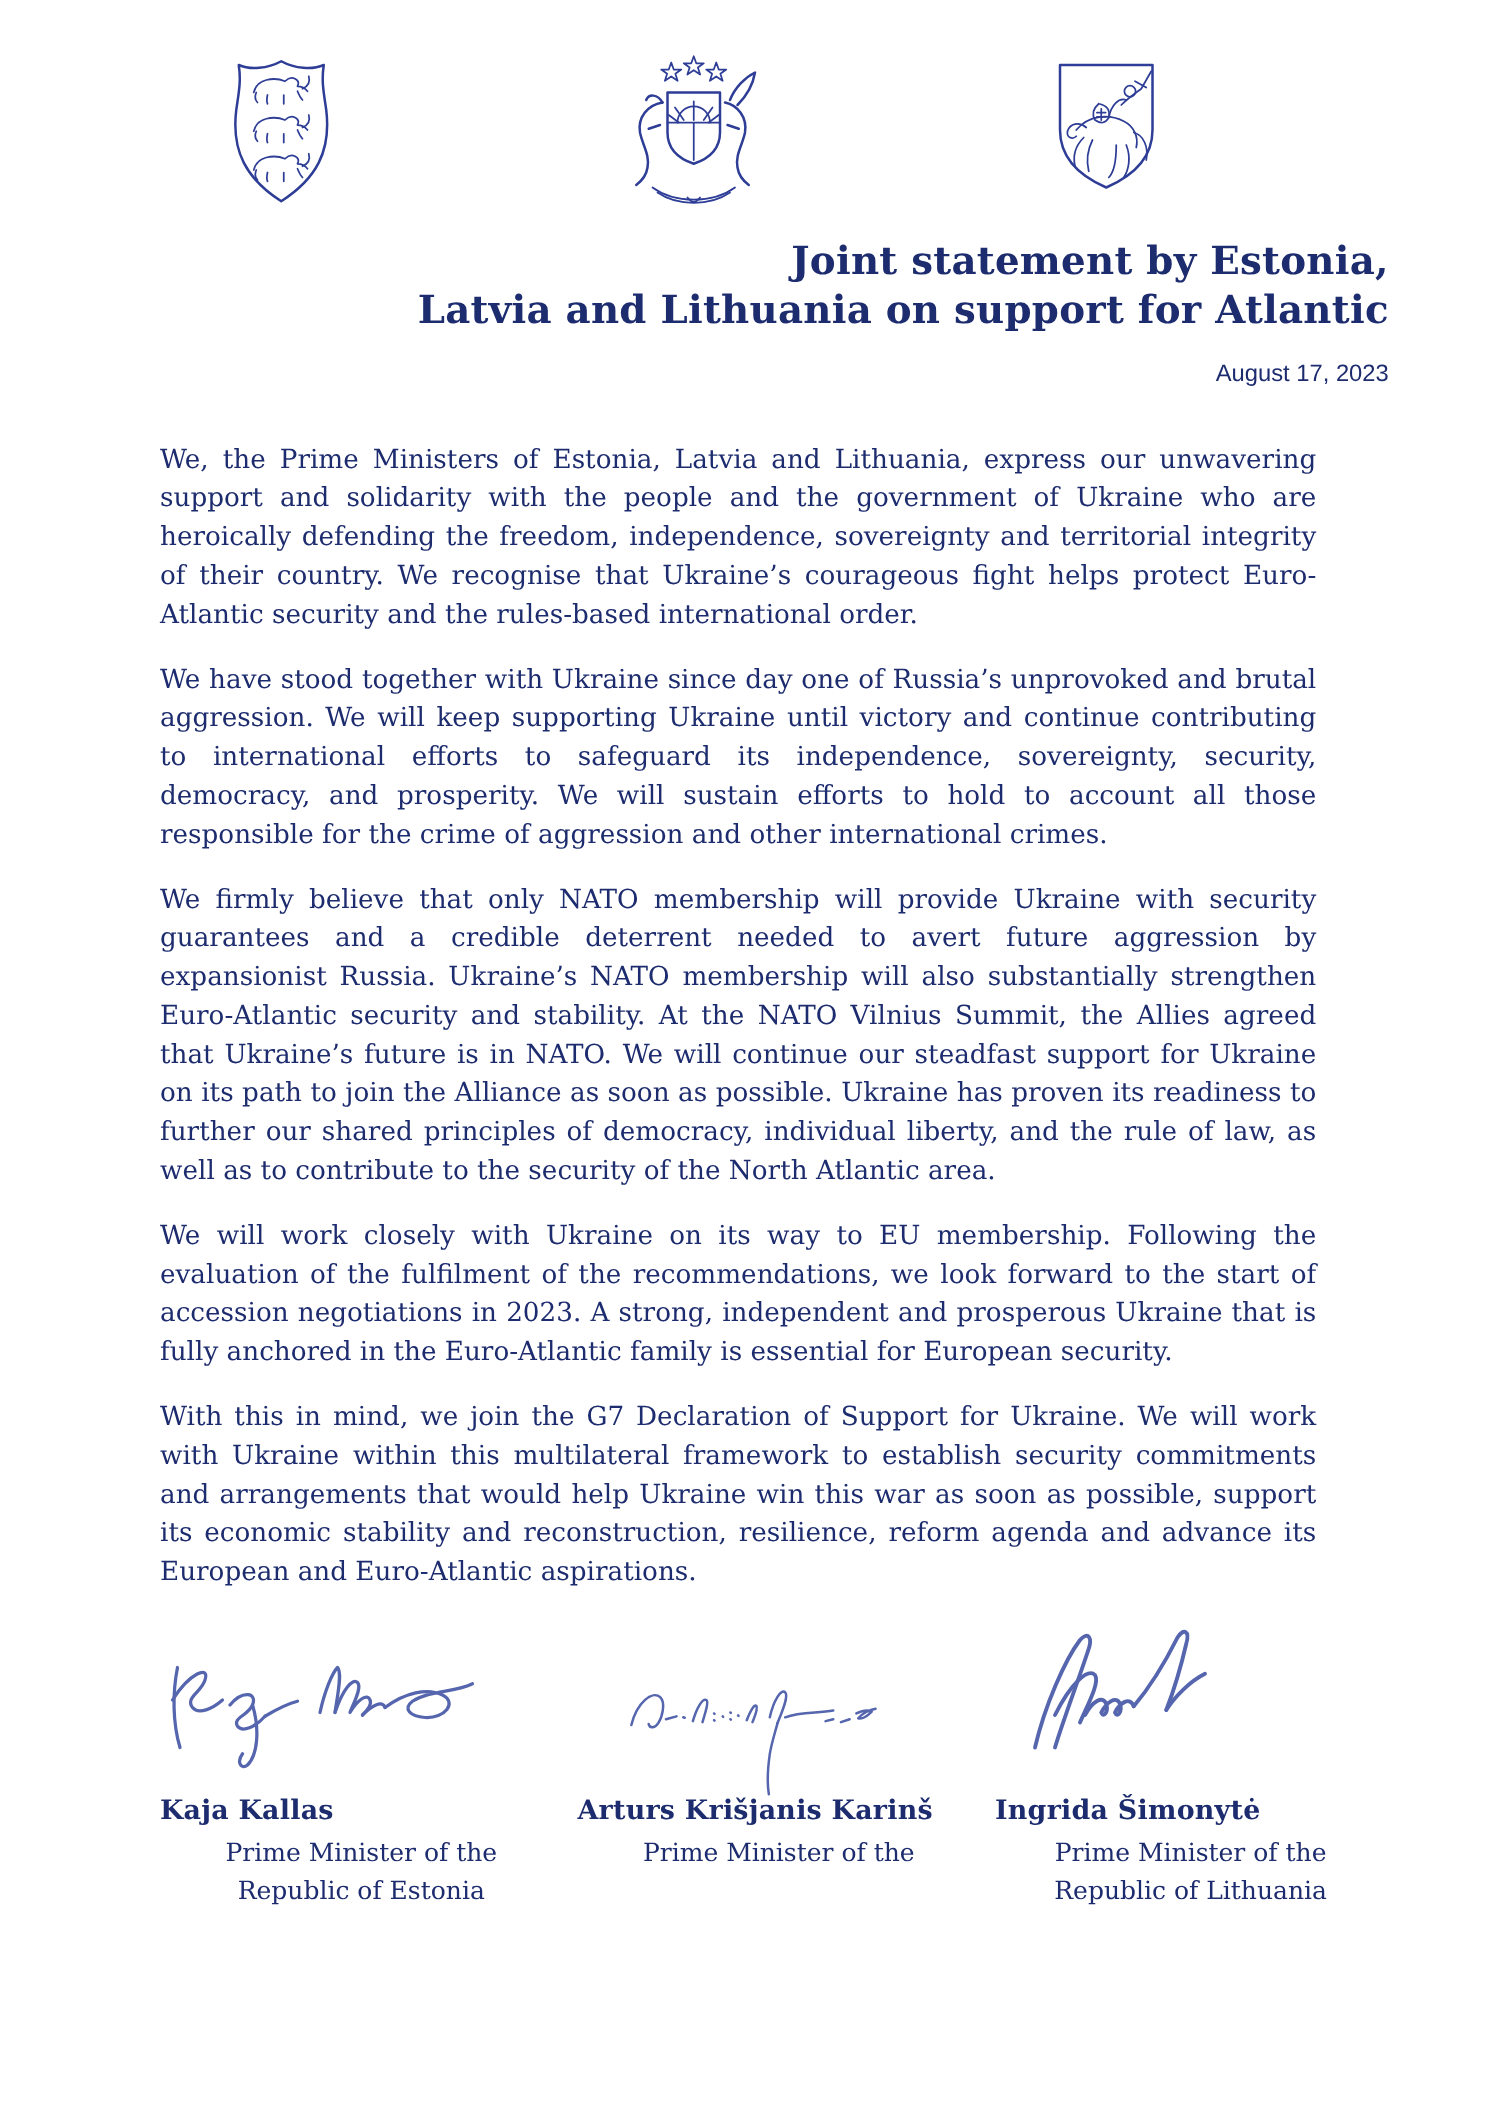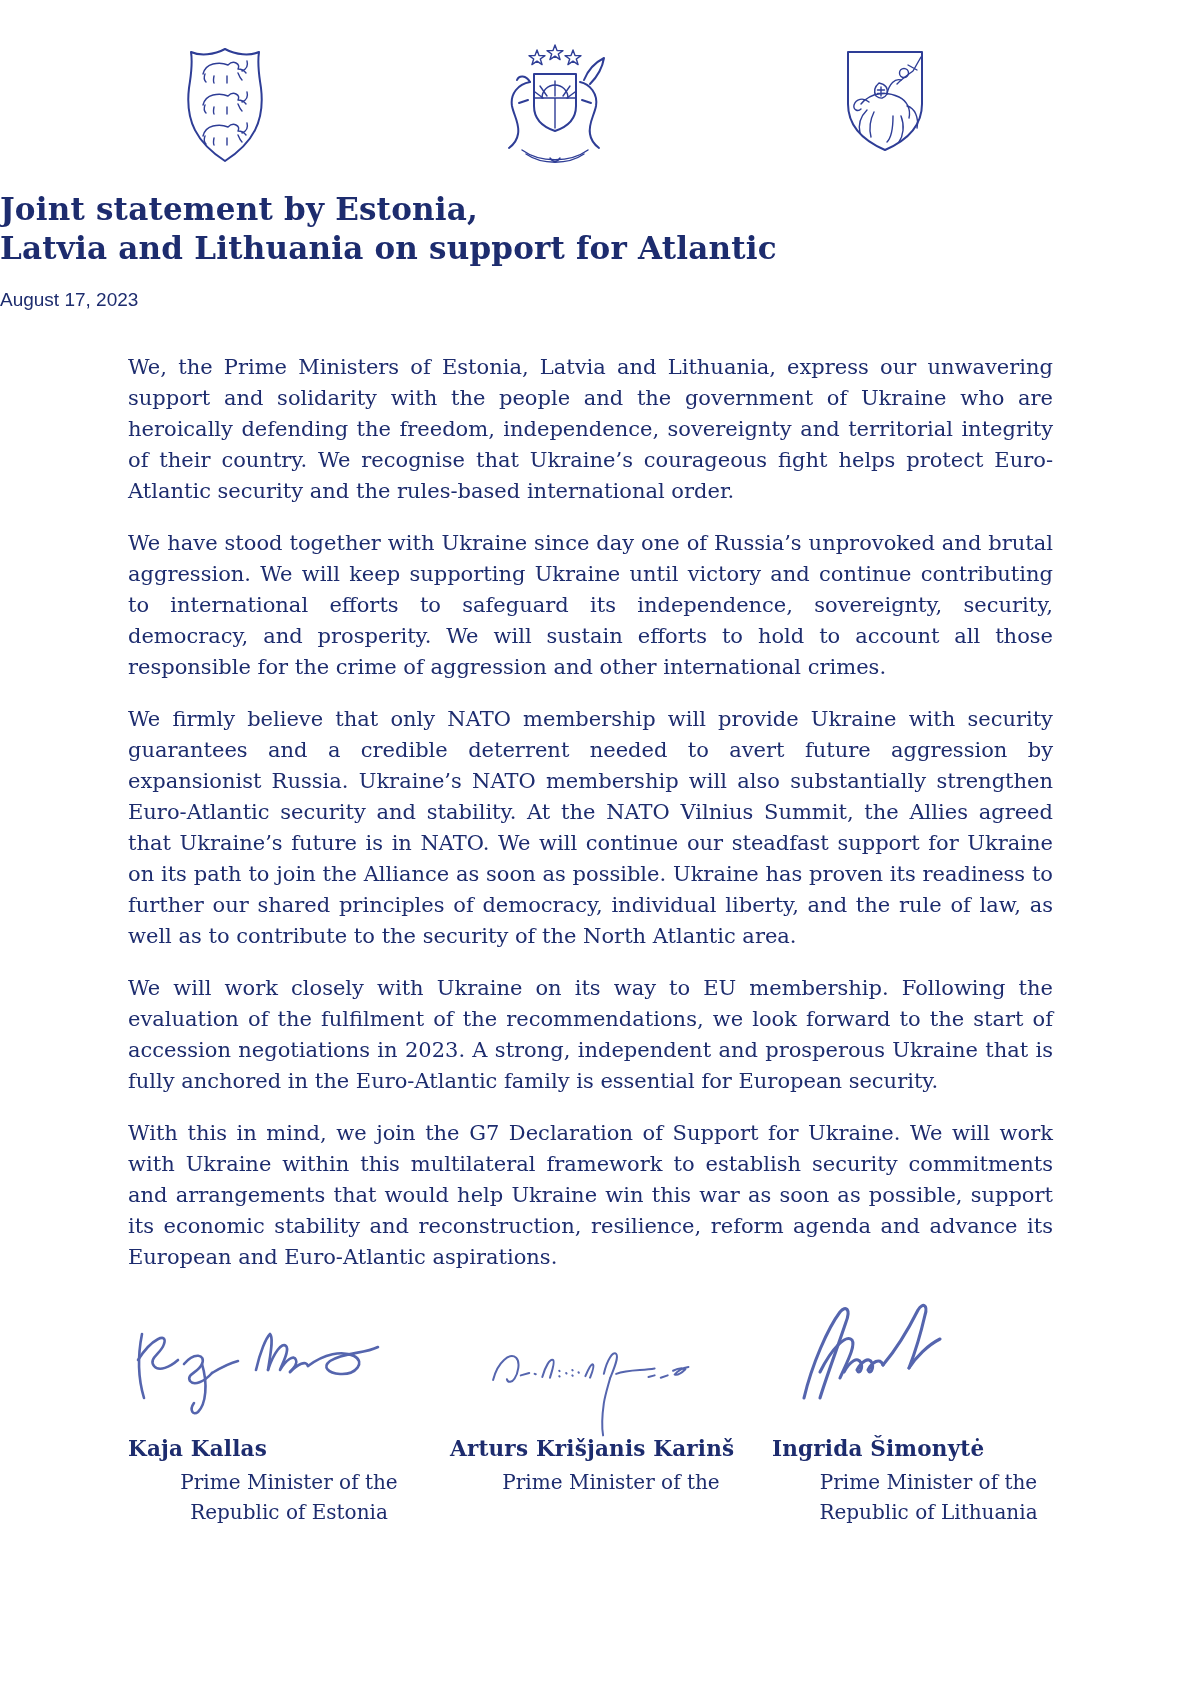--- a/index.html
+++ b/index.html
@@ -27,30 +27,30 @@
   .emblem{position:absolute;top:0;color:var(--emblem);}
   .emblem svg{display:block;width:100%;height:100%;}
   .emblem-ee{left:183px;width:84px;height:122px;}
   .emblem-lv{left:484px;width:142px;height:124px;}
   .emblem-lt{left:843px;top:4px;width:84px;height:106px;}
   .emb-stroke{fill:none;stroke:currentColor;stroke-width:2;stroke-linecap:round;stroke-linejoin:round;}
   .emb-thin{fill:none;stroke:currentColor;stroke-width:1.4;stroke-linecap:round;stroke-linejoin:round;}
   
   .title{
     padding-right:80px;
-    text-align:left;
+    text-align:right;
     font-size:31px;
     line-height:39px;
     font-weight:bold;
     letter-spacing:0.2px;
   }
   .date{
     margin-top:17px;
     padding-right:80px;
-    text-align:left;
+    text-align:right;
     font-family:"Liberation Sans", sans-serif;
     font-size:19px;
   }
   
   .body-text{
     margin-top:41px;
     padding:0 138px 0 128px;
     font-size:21px;
     line-height:31px;
   }
@@ -58,20 +58,21 @@
     margin:0 0 21px 0;
     text-align:justify;
     text-align-last:left;
   }
   
   .signatures{
     margin-top:14px;
     padding:0 106px 0 128px;
     display:grid;
     grid-template-columns:322px 322px 313px;
+    gap:12px;
   }
   .sig-col{position:relative;}
   .sig-img{position:relative;height:132px;color:var(--sig);}
   .sig-img svg{position:absolute;left:0;bottom:0;overflow:visible;}
   .sig-ee svg{width:252px;height:108px;bottom:6px;}
   .sig-lv svg{width:268px;height:100px;bottom:-14px;left:6px;}
   .sig-lt svg{width:186px;height:110px;bottom:16px;left:4px;}
   .sig-stroke{fill:none;stroke:currentColor;stroke-width:2.6;stroke-linecap:round;stroke-linejoin:round;}
   .sig-stroke.bold{stroke-width:3.1;}
   .sig-name{

